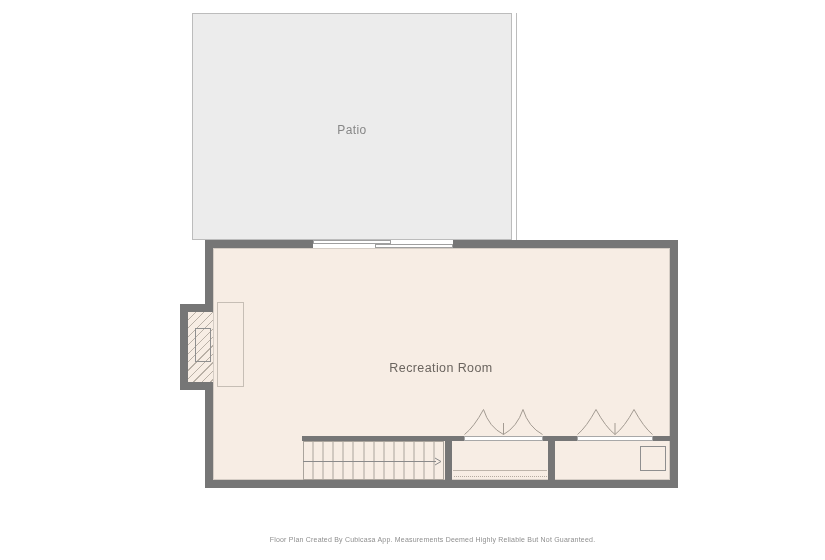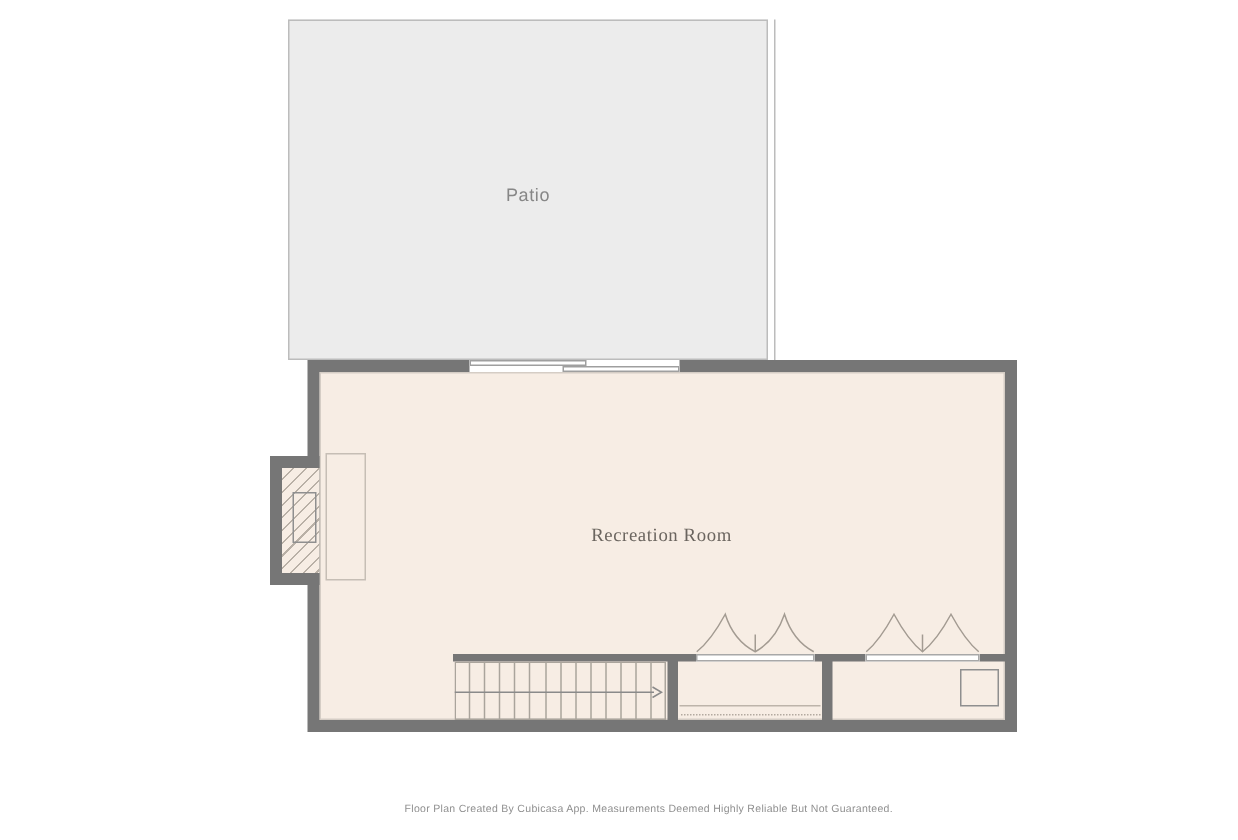--- a/index.html
+++ b/index.html
@@ -14,21 +14,21 @@
     left:172px;top:13px;width:320px;height:227px;
     background:var(--patio-fill,#ececec);
     border:1px solid var(--patio-border,#bcbcbc);
   }
   .patio-edge{left:496px;top:13px;width:1px;height:227px;background:var(--patio-border,#bcbcbc);}
   .room-label{
     transform:translate(-50%,-50%);white-space:nowrap;
     color:var(--label-text,#6b655f);font-size:12.5px;letter-spacing:.4px;
   }
   .patio-label-pos{left:332px;top:130px;color:#878787;font-size:12px;}
-  .rec-label-pos{left:421px;top:357px;font-family:Liberation Serif, serif;}
+  .rec-label-pos{left:421px;top:368px;}
   
   .rec-walls{left:185px;top:240px;width:473px;height:248px;background:var(--wall,#767676);}
   .rec-floor{
     left:193px;top:248px;width:457px;height:232px;
     background:var(--room-fill,#f7ede4);
     box-shadow:inset 0 0 0 1px #d5cdc5;
   }
   
   .slider-opening{left:293px;top:240px;width:140px;height:8px;background:#fff;}
   .slider-panel{height:4px;background:#fff;border:1px solid #9f9f9f;}

